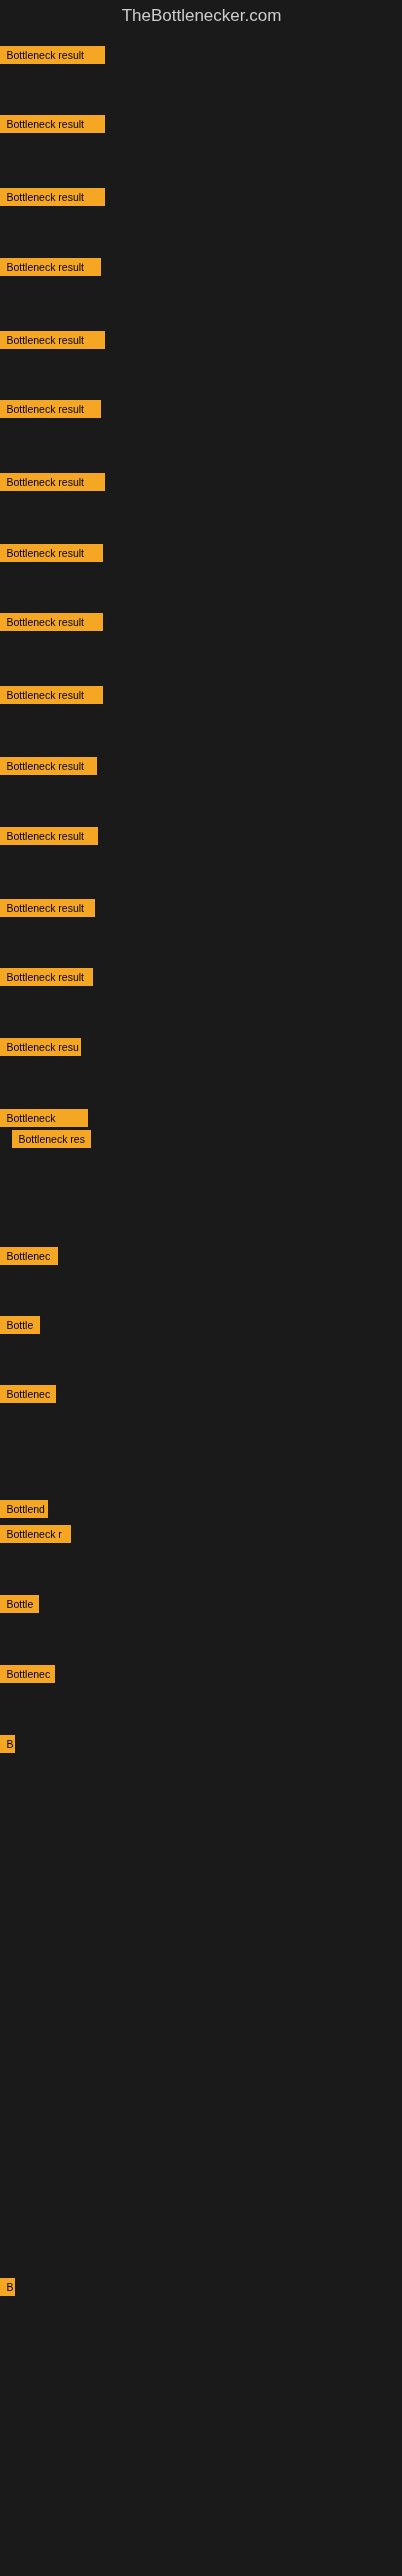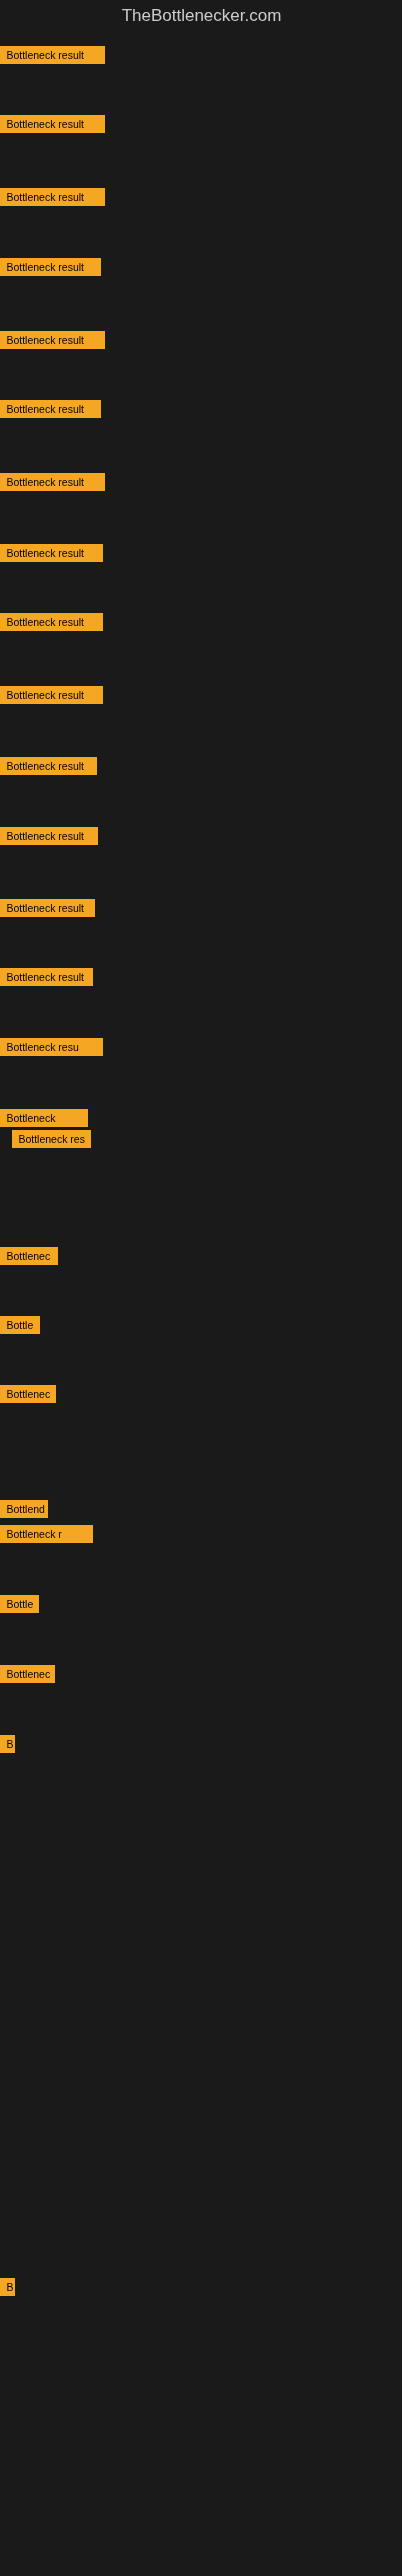--- a/index.html
+++ b/index.html
@@ -50,25 +50,25 @@
 <div class="bottleneck-item" style="top: 331px; width: 105px;">Bottleneck result</div>
 <div class="bottleneck-item" style="top: 400px; width: 101px;">Bottleneck result</div>
 <div class="bottleneck-item" style="top: 473px; width: 105px;">Bottleneck result</div>
 <div class="bottleneck-item" style="top: 544px; width: 103px;">Bottleneck result</div>
 <div class="bottleneck-item" style="top: 613px; width: 103px;">Bottleneck result</div>
 <div class="bottleneck-item" style="top: 686px; width: 103px;">Bottleneck result</div>
 <div class="bottleneck-item" style="top: 757px; width: 97px;">Bottleneck result</div>
 <div class="bottleneck-item" style="top: 827px; width: 98px;">Bottleneck result</div>
 <div class="bottleneck-item" style="top: 899px; width: 95px;">Bottleneck result</div>
 <div class="bottleneck-item" style="top: 968px; width: 93px;">Bottleneck result</div>
-<div class="bottleneck-item" style="top: 1038px; width: 103px;">Bottleneck resu</div>
+<div class="bottleneck-item" style="top: 1038px; width: 81px;">Bottleneck resu</div>
 <div class="bottleneck-item" style="top: 1109px; width: 88px;">Bottleneck</div>
 <div class="bottleneck-item" style="top: 1130px; width: 79px; margin-left: 12px;">Bottleneck res</div>
 <div class="bottleneck-item" style="top: 1247px; width: 58px;">Bottlenec</div>
 <div class="bottleneck-item" style="top: 1316px; width: 40px;">Bottle</div>
 <div class="bottleneck-item" style="top: 1385px; width: 56px;">Bottlenec</div>
 <div class="bottleneck-item" style="top: 1500px; width: 48px;">Bottlend</div>
-<div class="bottleneck-item" style="top: 1525px; width: 93px;">Bottleneck r</div>
+<div class="bottleneck-item" style="top: 1525px; width: 71px;">Bottleneck r</div>
 <div class="bottleneck-item" style="top: 1595px; width: 39px;">Bottle</div>
 <div class="bottleneck-item" style="top: 1665px; width: 55px;">Bottlenec</div>
 <div class="bottleneck-item" style="top: 1735px; width: 14.5px;">B</div>
 <div class="bottleneck-item" style="top: 2278px; width: 14.5px;">B</div>
 
 
 </body></html>

